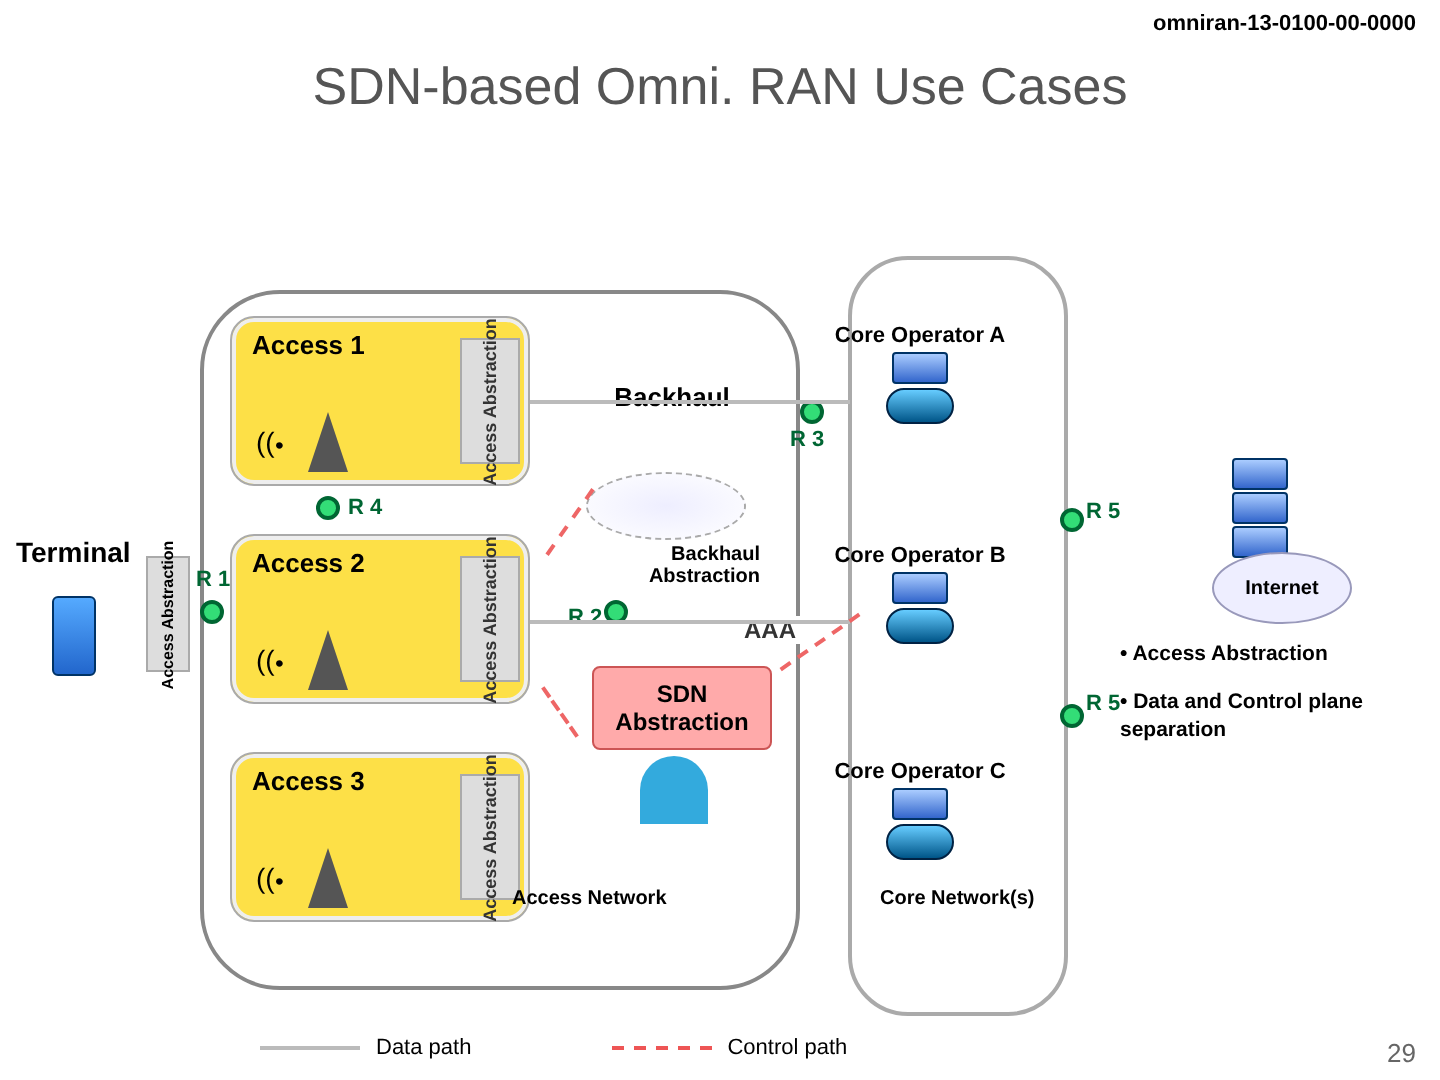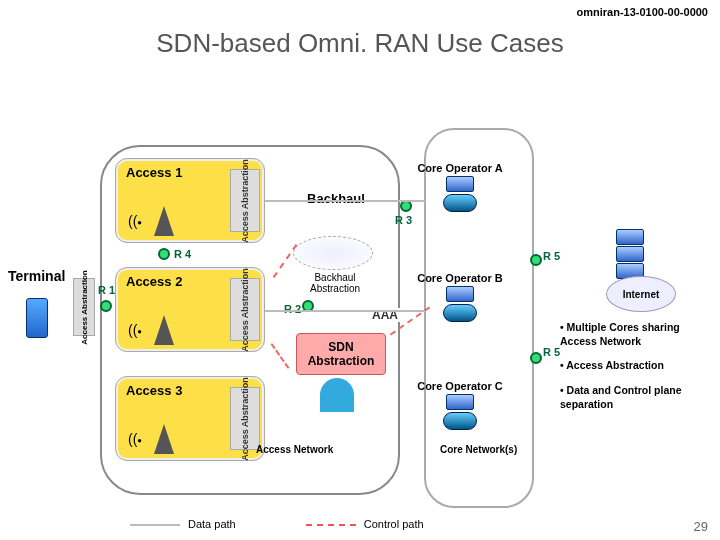--- a/index.html
+++ b/index.html
@@ -137,22 +137,22 @@
   }
   .backhaul-box span {
     font-size: 13px;
     font-weight: bold;
   }
   .backhaul-abst {
     position: absolute;
     left: 290px; top: 272px;
     width: 90px;
     font-size: 10px;
-    text-align: center;
-    font-weight: normal;
+    text-align: right;
+    font-weight: bold;
   }
   .mesh {
     position: absolute;
     left: 293px; top: 236px;
     width: 80px; height: 34px;
     border: 1px dashed #aaa;
     border-radius: 50%;
     background: radial-gradient(#eef,#fff);
   }
   
@@ -392,21 +392,20 @@
     <div class="srv"></div>
 </div>
 <div class="internet">
     <span>Internet</span>
   </div>
 
 <div class="access-net-label">Access Network</div>
 <div class="core-net-label">Core Network(s)</div>
 
 <ul class="bullets">
-  <li>Multiple Cores sharing Access Network</li>
   <li>Access Abstraction</li>
   <li>Data and Control plane separation</li>
 </ul>
 
 <div class="legend">
   <div><span class="lg-line"></span><span>Data path</span></div>
   <div><span class="lg-line ctrl"></span><span>Control path</span></div>
 </div>
 
 <div class="line dp" style="left:265px; top:200px; width:160px;"></div>

